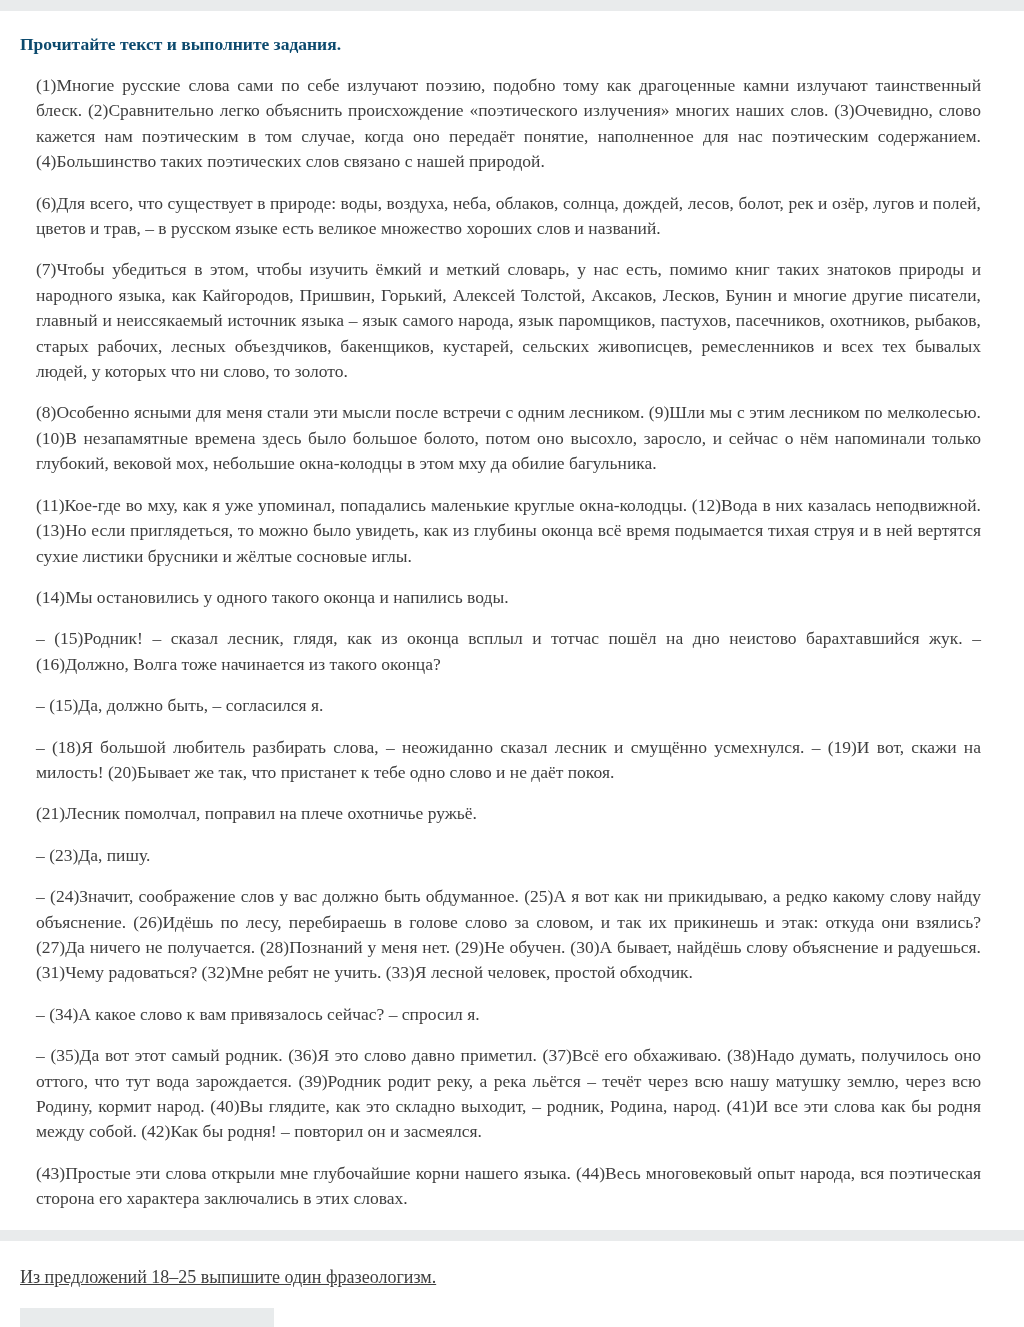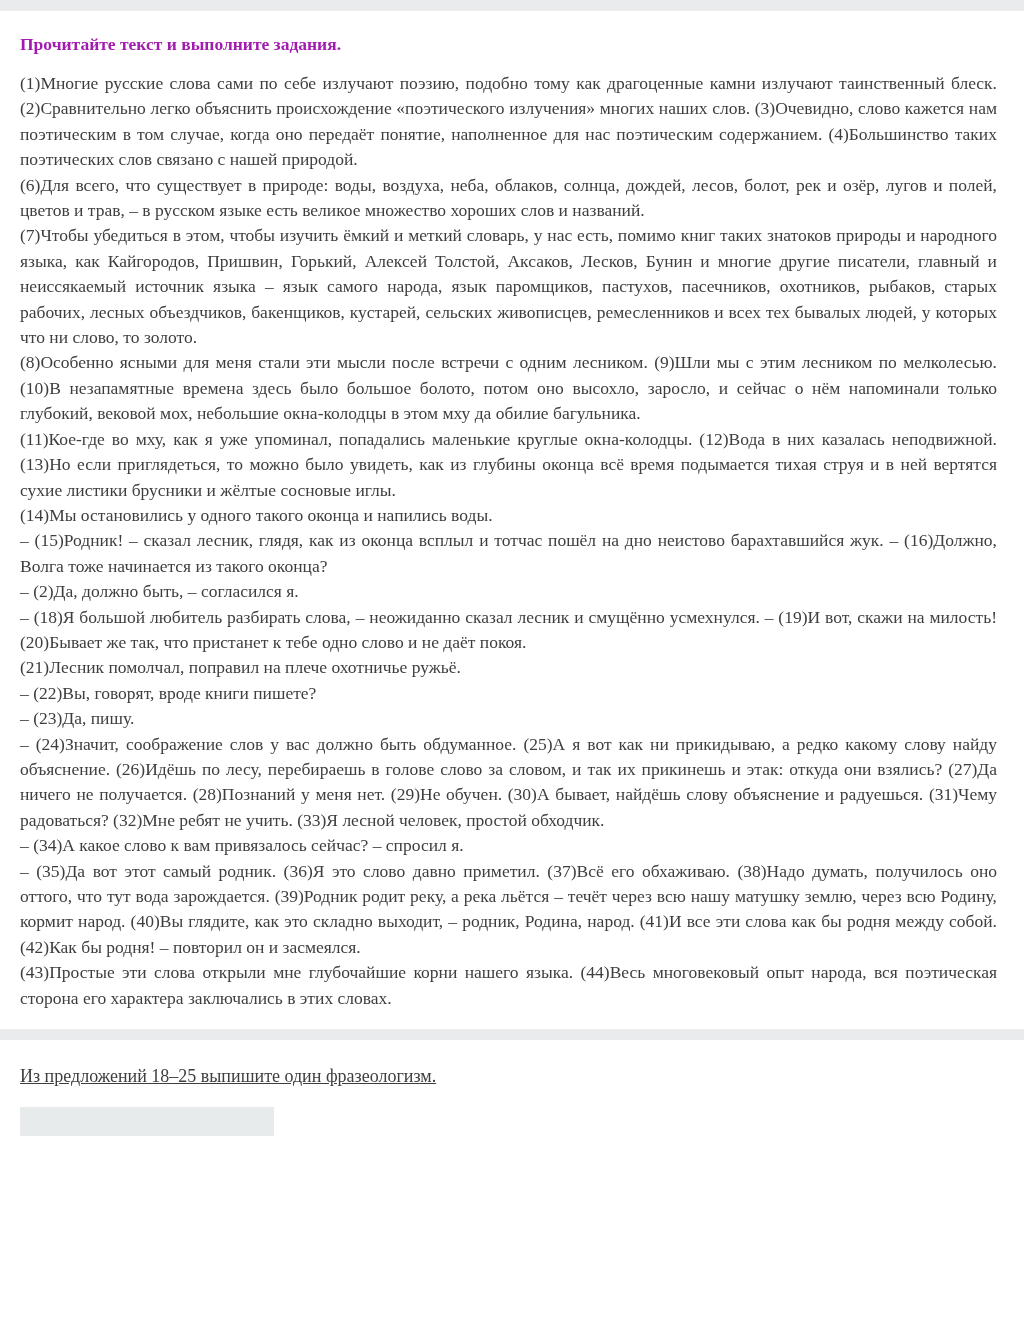--- a/index.html
+++ b/index.html
@@ -17,26 +17,26 @@
     width: 100%;
     height: 11px;
     background: #e9ebec;
   }
   .content {
     padding: 0 27px 0 20px;
   }
   .instruction-heading {
     font-size: 17.5px;
     font-weight: bold;
-    color: #a21caf;
+    color: #0c4a6e;
     margin: 21px 0 14px 0;
     line-height: 25px;
   }
   .article p {
-    margin: 0;
+    margin: 16px;
     font-size: 17.5px;
     line-height: 25.4px;
     text-align: justify;
   }
   .article p.footnote {
     margin-top: 25px;
   }
   .fn-author {
     font-weight: bold;
     font-style: italic;
@@ -86,24 +86,23 @@
 
   <article class="article">
     <div>
         <p>(1)Многие русские слова сами по себе излучают поэзию, подобно тому как драгоценные камни излучают таинственный блеск. (2)Сравнительно легко объяснить происхождение «поэтического излучения» многих наших слов. (3)Очевидно, слово кажется нам поэтическим в том случае, когда оно передаёт понятие, наполненное для нас поэтическим содержанием. (4)Большинство таких поэтических слов связано с нашей природой.</p>
         <p>(6)Для всего, что существует в природе: воды, воздуха, неба, облаков, солнца, дождей, лесов, болот, рек и озёр, лугов и полей, цветов и трав, – в русском языке есть великое множество хороших слов и названий.</p>
         <p>(7)Чтобы убедиться в этом, чтобы изучить ёмкий и меткий словарь, у нас есть, помимо книг таких знатоков природы и народного языка, как Кайгородов, Пришвин, Горький, Алексей Толстой, Аксаков, Лесков, Бунин и многие другие писатели, главный и неиссякаемый источник языка – язык самого народа, язык паромщиков, пастухов, пасечников, охотников, рыбаков, старых рабочих, лесных объездчиков, бакенщиков, кустарей, сельских живописцев, ремесленников и всех тех бывалых людей, у которых что ни слово, то золото.</p>
         <p>(8)Особенно ясными для меня стали эти мысли после встречи с одним лесником. (9)Шли мы с этим лесником по мелколесью. (10)В незапамятные времена здесь было большое болото, потом оно высохло, заросло, и сейчас о нём напоминали только глубокий, вековой мох, небольшие окна-колодцы в этом мху да обилие багульника.</p>
         <p>(11)Кое-где во мху, как я уже упоминал, попадались маленькие круглые окна-колодцы. (12)Вода в них казалась неподвижной. (13)Но если приглядеться, то можно было увидеть, как из глубины оконца всё время подымается тихая струя и в ней вертятся сухие листики брусники и жёлтые сосновые иглы.</p>
         <p>(14)Мы остановились у одного такого оконца и напились воды.</p>
         <p>– (15)Родник! – сказал лесник, глядя, как из оконца всплыл и тотчас пошёл на дно неистово барахтавшийся жук. – (16)Должно, Волга тоже начинается из такого оконца?</p>
-        <p>– (2)Да, должно быть, – согласился я.</p>
+        <p>– (15)Да, должно быть, – согласился я.</p>
         <p>– (18)Я большой любитель разбирать слова, – неожиданно сказал лесник и смущённо усмехнулся. – (19)И вот, скажи на милость! (20)Бывает же так, что пристанет к тебе одно слово и не даёт покоя.</p>
         <p>(21)Лесник помолчал, поправил на плече охотничье ружьё.</p>
-        <p>– (22)Вы, говорят, вроде книги пишете?</p>
         <p>– (23)Да, пишу.</p>
         <p>– (24)Значит, соображение слов у вас должно быть обдуманное. (25)А я вот как ни прикидываю, а редко какому слову найду объяснение. (26)Идёшь по лесу, перебираешь в голове слово за словом, и так их прикинешь и этак: откуда они взялись? (27)Да ничего не получается. (28)Познаний у меня нет. (29)Не обучен. (30)А бывает, найдёшь слову объяснение и радуешься. (31)Чему радоваться? (32)Мне ребят не учить. (33)Я лесной человек, простой обходчик.</p>
         <p>– (34)А какое слово к вам привязалось сейчас? – спросил я.</p>
         <p>– (35)Да вот этот самый родник. (36)Я это слово давно приметил. (37)Всё его обхаживаю. (38)Надо думать, получилось оно оттого, что тут вода зарождается. (39)Родник родит реку, а река льётся – течёт через всю нашу матушку землю, через всю Родину, кормит народ. (40)Вы глядите, как это складно выходит, – родник, Родина, народ. (41)И все эти слова как бы родня между собой. (42)Как бы родня! – повторил он и засмеялся.</p>
         <p>(43)Простые эти слова открыли мне глубочайшие корни нашего языка. (44)Весь многовековый опыт народа, вся поэтическая сторона его характера заключались в этих словах.</p>
       </div>
 
   </article>
 </main>
 

